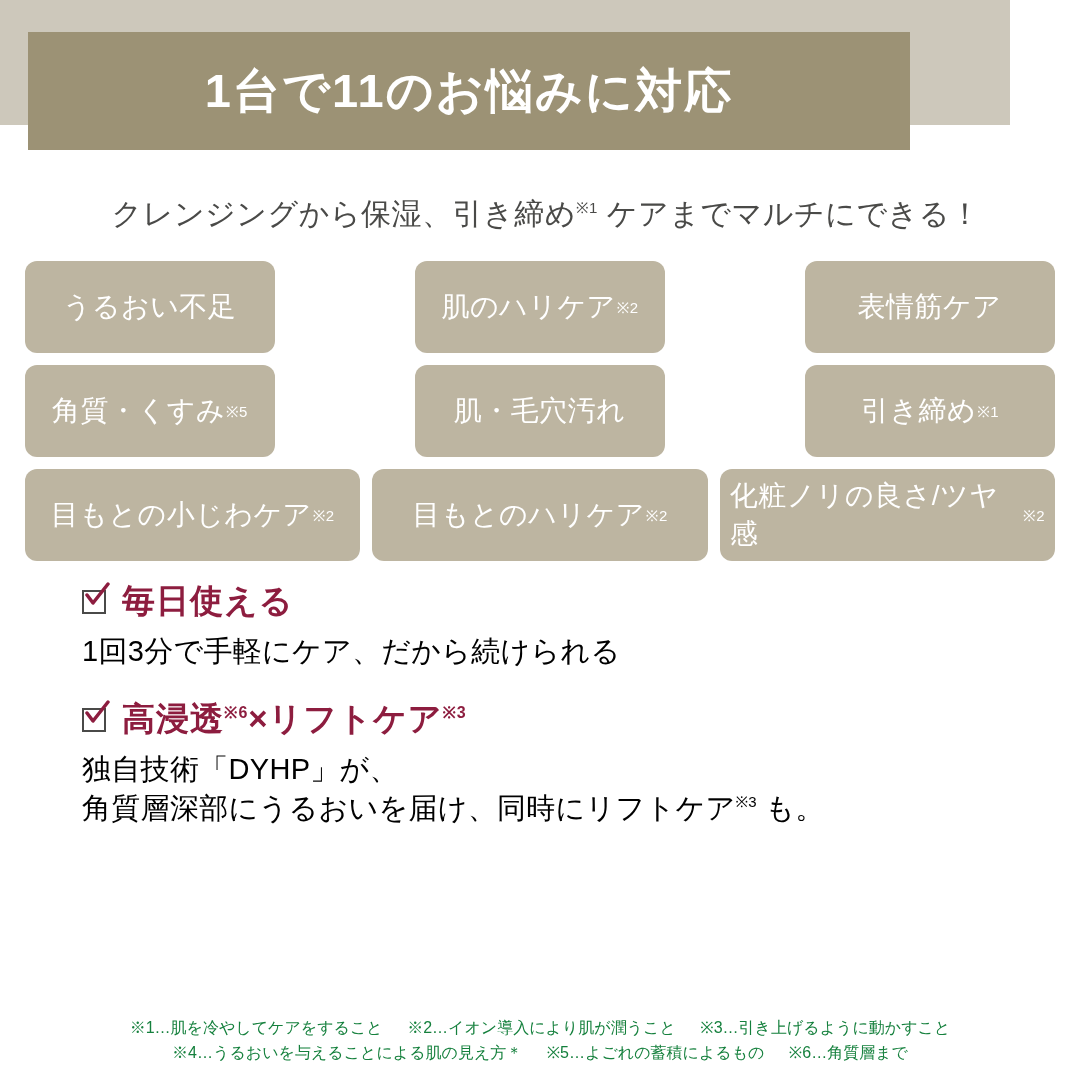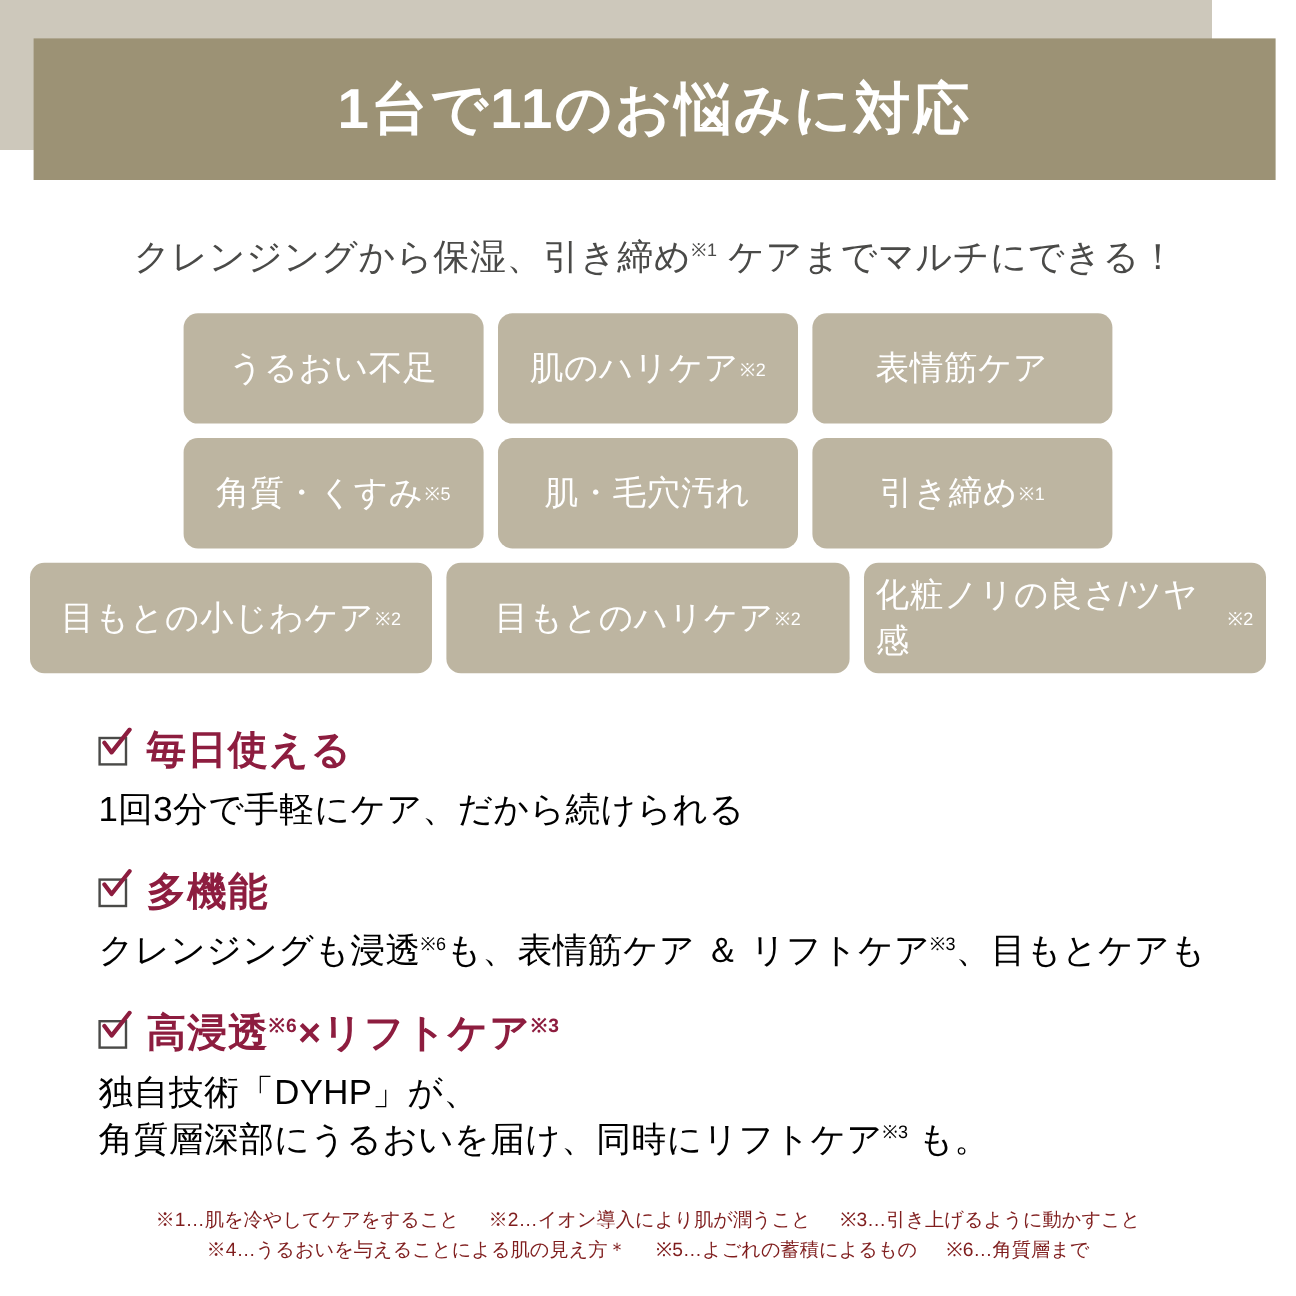--- a/index.html
+++ b/index.html
@@ -26,21 +26,21 @@
     left: 0px;
     top: 0px;
     width: 1010px;
     height: 125px;
     background: #cdc8bb;
   }
   .header-bar {
     position: absolute;
     left: 28px;
     top: 32px;
-    width: 1035px;
+    width: 882px;
     height: 118px;
     background: #9c9275;
     display: flex;
     align-items: center;
     justify-content: center;
   }
   .header-title {
     color: #ffffff;
     font-size: 47px;
     font-weight: bold;
@@ -65,21 +65,21 @@
   .tag-grid {
     margin: 26px auto 0 auto;
     width: 1030px;
     display: flex;
     flex-direction: column;
     gap: 12px;
   }
   .tag-row {
     display: flex;
     gap: 12px;
-    justify-content: center;
+    justify-content: space-between;
   }
   .tag {
     background: #bdb5a1;
     border-radius: 12px;
     color: #ffffff;
     height: 92px;
     display: flex;
     align-items: center;
     justify-content: center;
     font-size: 28px;
@@ -91,21 +91,21 @@
     font-size: 15px;
     vertical-align: super;
     margin-left: 1px;
   }
   .tag-row-1 .tag { width: 250px; }
   .tag-row-2 .tag { width: 250px; }
   .tag-row-3 .tag-wide { width: 340px; }
 
   
   .checklist {
-    margin: 42px 0 0 82px;
+    margin: 18px 0 0 82px;
     width: 930px;
   }
   .check-block {
     margin-bottom: 26px;
   }
   .check-head {
     display: flex;
     align-items: center;
     gap: 12px;
   }
@@ -148,24 +148,24 @@
   .check-body sup {
     font-size: 15px;
     vertical-align: super;
   }
 
   
   .footnotes {
     position: absolute;
     left: 0;
     right: 0;
-    bottom: 24px;
+    bottom: 14px;
     text-align: center;
     font-size: 16px;
-    color: #7f1d1d;
+    color: #15803d;
     line-height: 1.55;
   }
   .footnote-line span { margin: 0 10px; }
 </style>
 </head>
 <body>
 
 <div class="header-wrap">
   <div class="header-shadow"></div>
   <div class="header-bar">
@@ -234,34 +234,20 @@
         <span class="box"></span>
         <svg class="tick" viewBox="0 0 26 26" xmlns="http://www.w3.org/2000/svg">
           <path d="M3 13 L9 21 L24 2" fill="none" stroke="#8d1d3f" stroke-width="3.5" stroke-linecap="round" stroke-linejoin="round"></path>
         </svg>
       </span>
       <span class="check-title">毎日使える</span>
     </div>
     <div class="check-body">1回3分で手軽にケア、だから続けられる</div>
   </div>
 
-  <div class="check-block">
-    <div class="check-head">
-      <span class="check-icon">
-        <span class="box"></span>
-        <svg class="tick" viewBox="0 0 26 26" xmlns="http://www.w3.org/2000/svg">
-          <path d="M3 13 L9 21 L24 2" fill="none" stroke="#8d1d3f" stroke-width="3.5" stroke-linecap="round" stroke-linejoin="round"></path>
-        </svg>
-      </span>
-      <span class="check-title">多機能</span>
-    </div>
-    <div class="check-body">
-      <span>クレンジングも浸透</span><sup>※6</sup><span>も、表情筋ケア ＆ リフトケア</span><sup>※3</sup><span>、目もとケアも</span>
-    </div>
-  </div>
 
   <div class="check-block">
     <div class="check-head">
       <span class="check-icon">
         <span class="box"></span>
         <svg class="tick" viewBox="0 0 26 26" xmlns="http://www.w3.org/2000/svg">
           <path d="M3 13 L9 21 L24 2" fill="none" stroke="#8d1d3f" stroke-width="3.5" stroke-linecap="round" stroke-linejoin="round"></path>
         </svg>
       </span>
       <span class="check-title">

